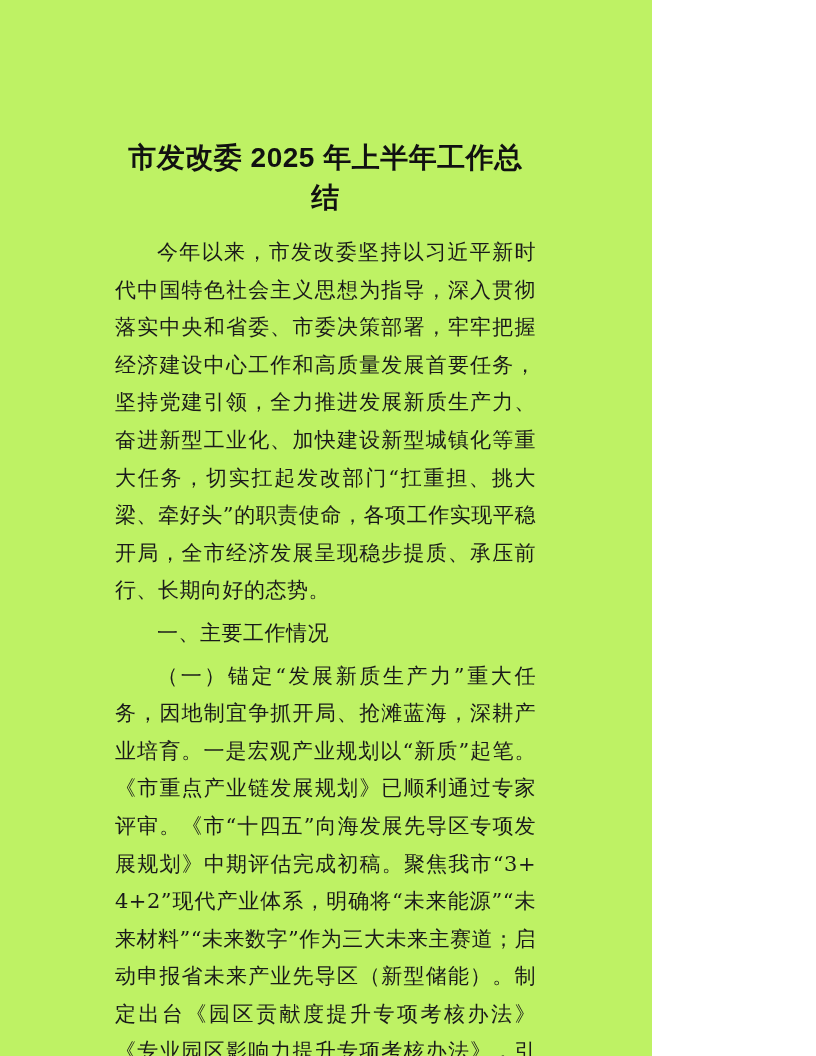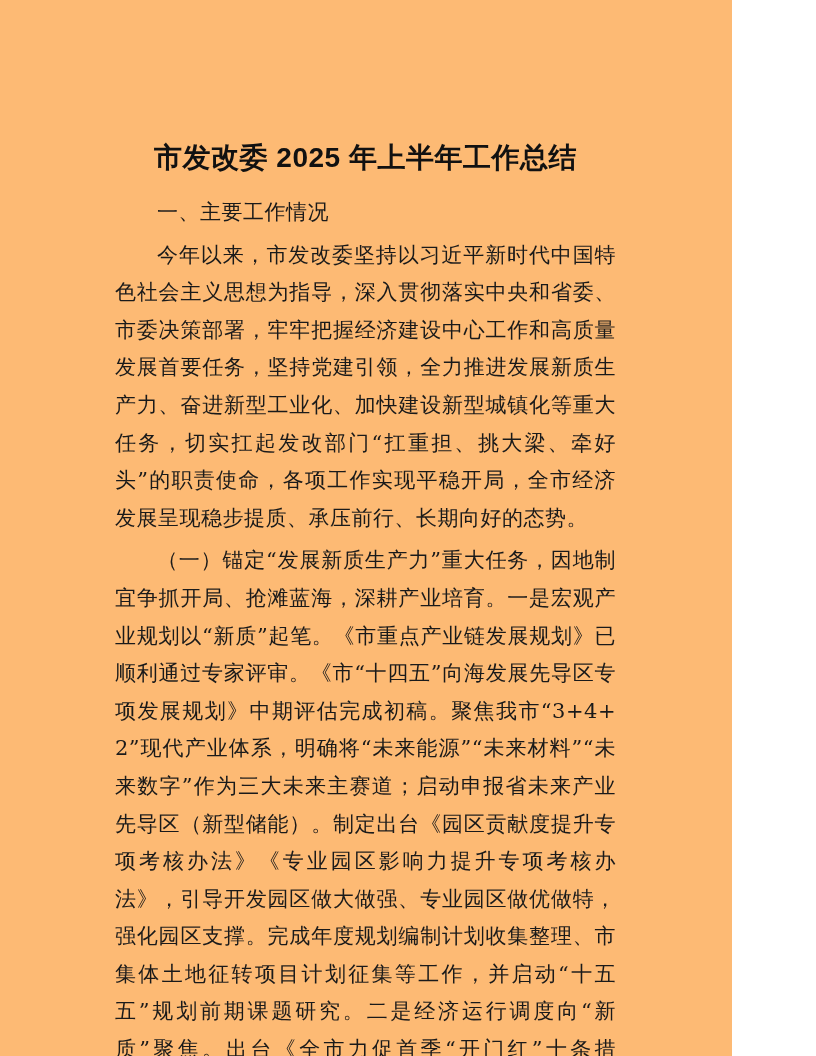--- a/index.html
+++ b/index.html
@@ -2,23 +2,23 @@
 <html><head>
 <meta charset="utf-8">
 <style>
   html, body {
     margin: 0;
     padding: 0;
     background: #ffffff;
   }
   .page {
     position: relative;
-    width: 732px;
+    width: 652px;
     height: 1056px;
-    background: #fdba74;
+    background: #bef264;
     overflow: hidden;
     font-family: "DejaVu Serif", serif;
     color: #1a1a1a;
   }
   .content {
     padding: 138px 116px 0 115px;
   }
   .doc-title {
     margin: 0 0 16px 0;
     font-family: "Liberation Sans", sans-serif;
@@ -42,17 +42,17 @@
   .section-heading {
     font-weight: 400;
   }
 </style>
 </head>
 <body>
 
 <div class="page">
   <div class="content">
     <h1 class="doc-title">市发改委 2025 年上半年工作总结</h1>
+    <p class="para">今年以来，市发改委坚持以习近平新时代中国特色社会主义思想为指导，深入贯彻落实中央和省委、市委决策部署，牢牢把握经济建设中心工作和高质量发展首要任务，坚持党建引领，全力推进发展新质生产力、奋进新型工业化、加快建设新型城镇化等重大任务，切实扛起发改部门“扛重担、挑大梁、牵好头”的职责使命，各项工作实现平稳开局，全市经济发展呈现稳步提质、承压前行、长期向好的态势。</p>
     <p class="para section-heading">一、主要工作情况</p>
-    <p class="para">今年以来，市发改委坚持以习近平新时代中国特色社会主义思想为指导，深入贯彻落实中央和省委、市委决策部署，牢牢把握经济建设中心工作和高质量发展首要任务，坚持党建引领，全力推进发展新质生产力、奋进新型工业化、加快建设新型城镇化等重大任务，切实扛起发改部门“扛重担、挑大梁、牵好头”的职责使命，各项工作实现平稳开局，全市经济发展呈现稳步提质、承压前行、长期向好的态势。</p>
     <p class="para">（一）锚定“发展新质生产力”重大任务，因地制宜争抓开局、抢滩蓝海，深耕产业培育。一是宏观产业规划以“新质”起笔。《市重点产业链发展规划》已顺利通过专家评审。《市“十四五”向海发展先导区专项发展规划》中期评估完成初稿。聚焦我市“3+4+2”现代产业体系，明确将“未来能源”“未来材料”“未来数字”作为三大未来主赛道；启动申报省未来产业先导区（新型储能）。制定出台《园区贡献度提升专项考核办法》《专业园区影响力提升专项考核办法》，引导开发园区做大做强、专业园区做优做特，强化园区支撑。完成年度规划编制计划收集整理、市集体土地征转项目计划征集等工作，并启动“十五五”规划前期课题研究。二是经济运行调度向“新质”聚焦。出台《全市力促首季“开门红”十条措施》，</p>
   </div>
 </div>
 
 </body></html>

